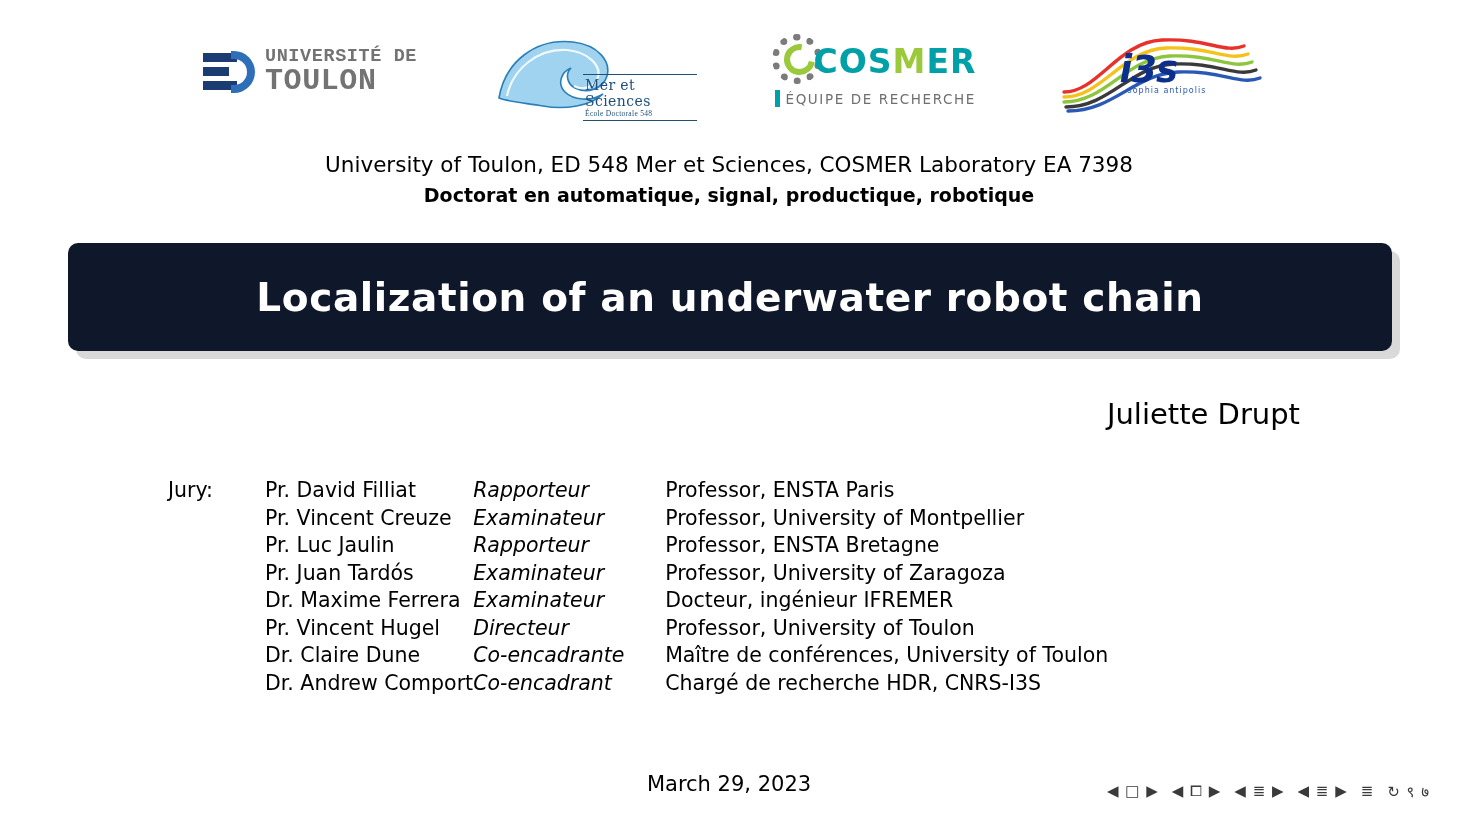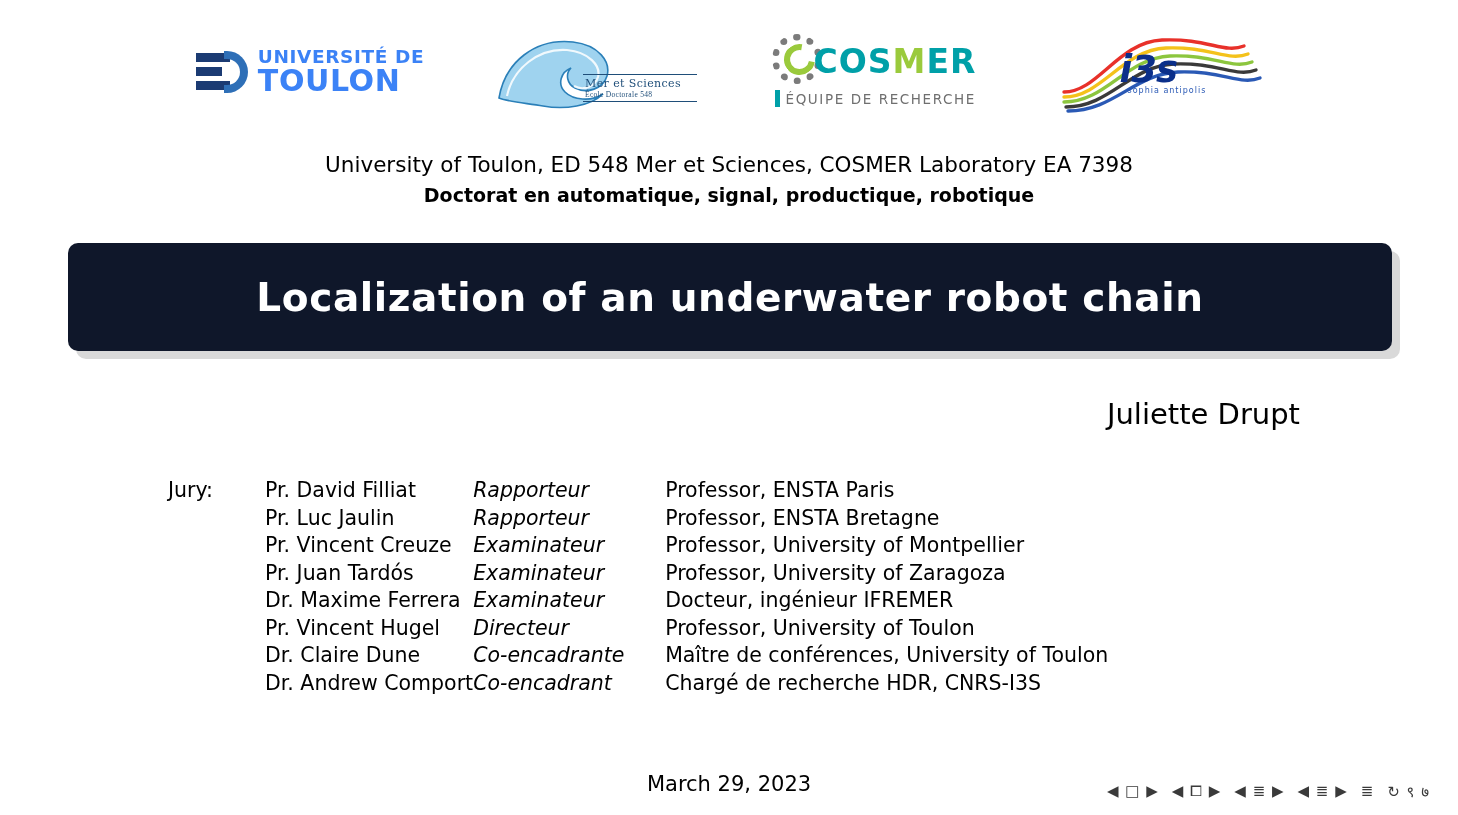--- a/index.html
+++ b/index.html
@@ -68,21 +68,22 @@
     top: 2px;
     width: 24px;
     height: 42px;
     border: 8px solid #2e6fb7;
     border-left: none;
     border-radius: 0 22px 22px 0;
     box-sizing: border-box;
   }
   .utln-text {
     line-height: 1.0;
-    color: #3b82f6;
+    color: #737373;
+    font-family: Liberation Mono, monospace;
   }
   .utln-text .l1 {
     font-size: 18.5px;
     font-weight: bold;
     letter-spacing: 0.6px;
   }
   .utln-text .l2 {
     font-size: 30px;
     font-weight: bold;
     letter-spacing: 0.6px;
@@ -100,21 +101,21 @@
     left: 88px;
     top: 42px;
     width: 112px;
     border-top: 1.5px solid #1f4e79;
     border-bottom: 1.5px solid #1f4e79;
     padding: 2px 0 2px 2px;
     color: #1f4e79;
   }
   .wave-cap .w1 {
     font-family: "DejaVu Serif", serif;
-    font-size: 11px;
+    font-size: 14px;
     letter-spacing: 0.4px;
   }
   .wave-cap .w2 {
     font-family: Liberation Serif, serif;
     font-size: 7.5px;
     letter-spacing: 0.3px;
   }
 
   
   .cosmer {
@@ -404,29 +405,29 @@
     <table>
       <tbody>
         <tr>
           <td class="c-label">Jury:</td>
           <td class="c-name">Pr. David Filliat</td>
           <td class="c-role">Rapporteur</td>
           <td class="c-aff">Professor, ENSTA Paris</td>
         </tr>
         <tr>
           <td class="c-label"></td>
+          <td class="c-name">Pr. Vincent Creuze</td>
+          <td class="c-role">Examinateur</td>
+          <td class="c-aff">Professor, University of Montpellier</td>
+        </tr>
+        <tr>
+          <td class="c-label"></td>
           <td class="c-name">Pr. Luc Jaulin</td>
           <td class="c-role">Rapporteur</td>
           <td class="c-aff">Professor, ENSTA Bretagne</td>
-        </tr>
-        <tr>
-          <td class="c-label"></td>
-          <td class="c-name">Pr. Vincent Creuze</td>
-          <td class="c-role">Examinateur</td>
-          <td class="c-aff">Professor, University of Montpellier</td>
         </tr>
         <tr>
           <td class="c-label"></td>
           <td class="c-name">Pr. Juan Tardós</td>
           <td class="c-role">Examinateur</td>
           <td class="c-aff">Professor, University of Zaragoza</td>
         </tr>
         <tr>
           <td class="c-label"></td>
           <td class="c-name">Dr. Maxime Ferrera</td>

